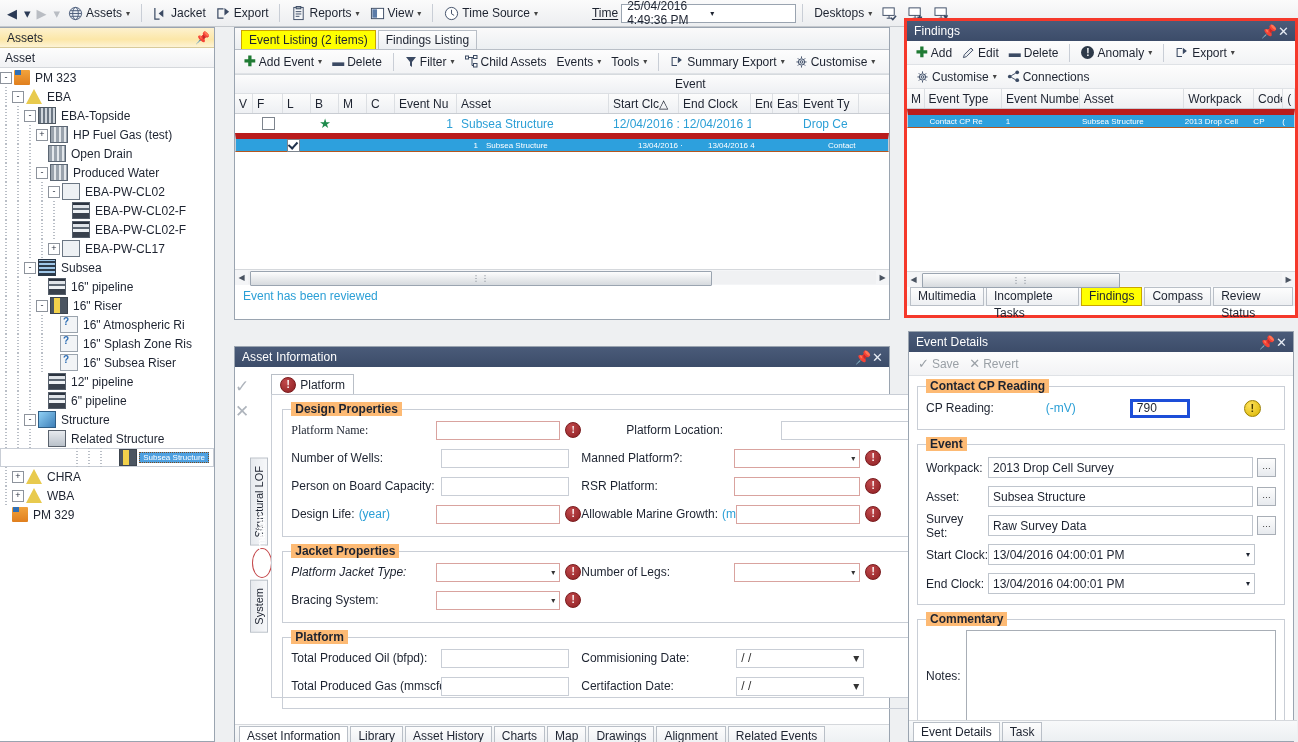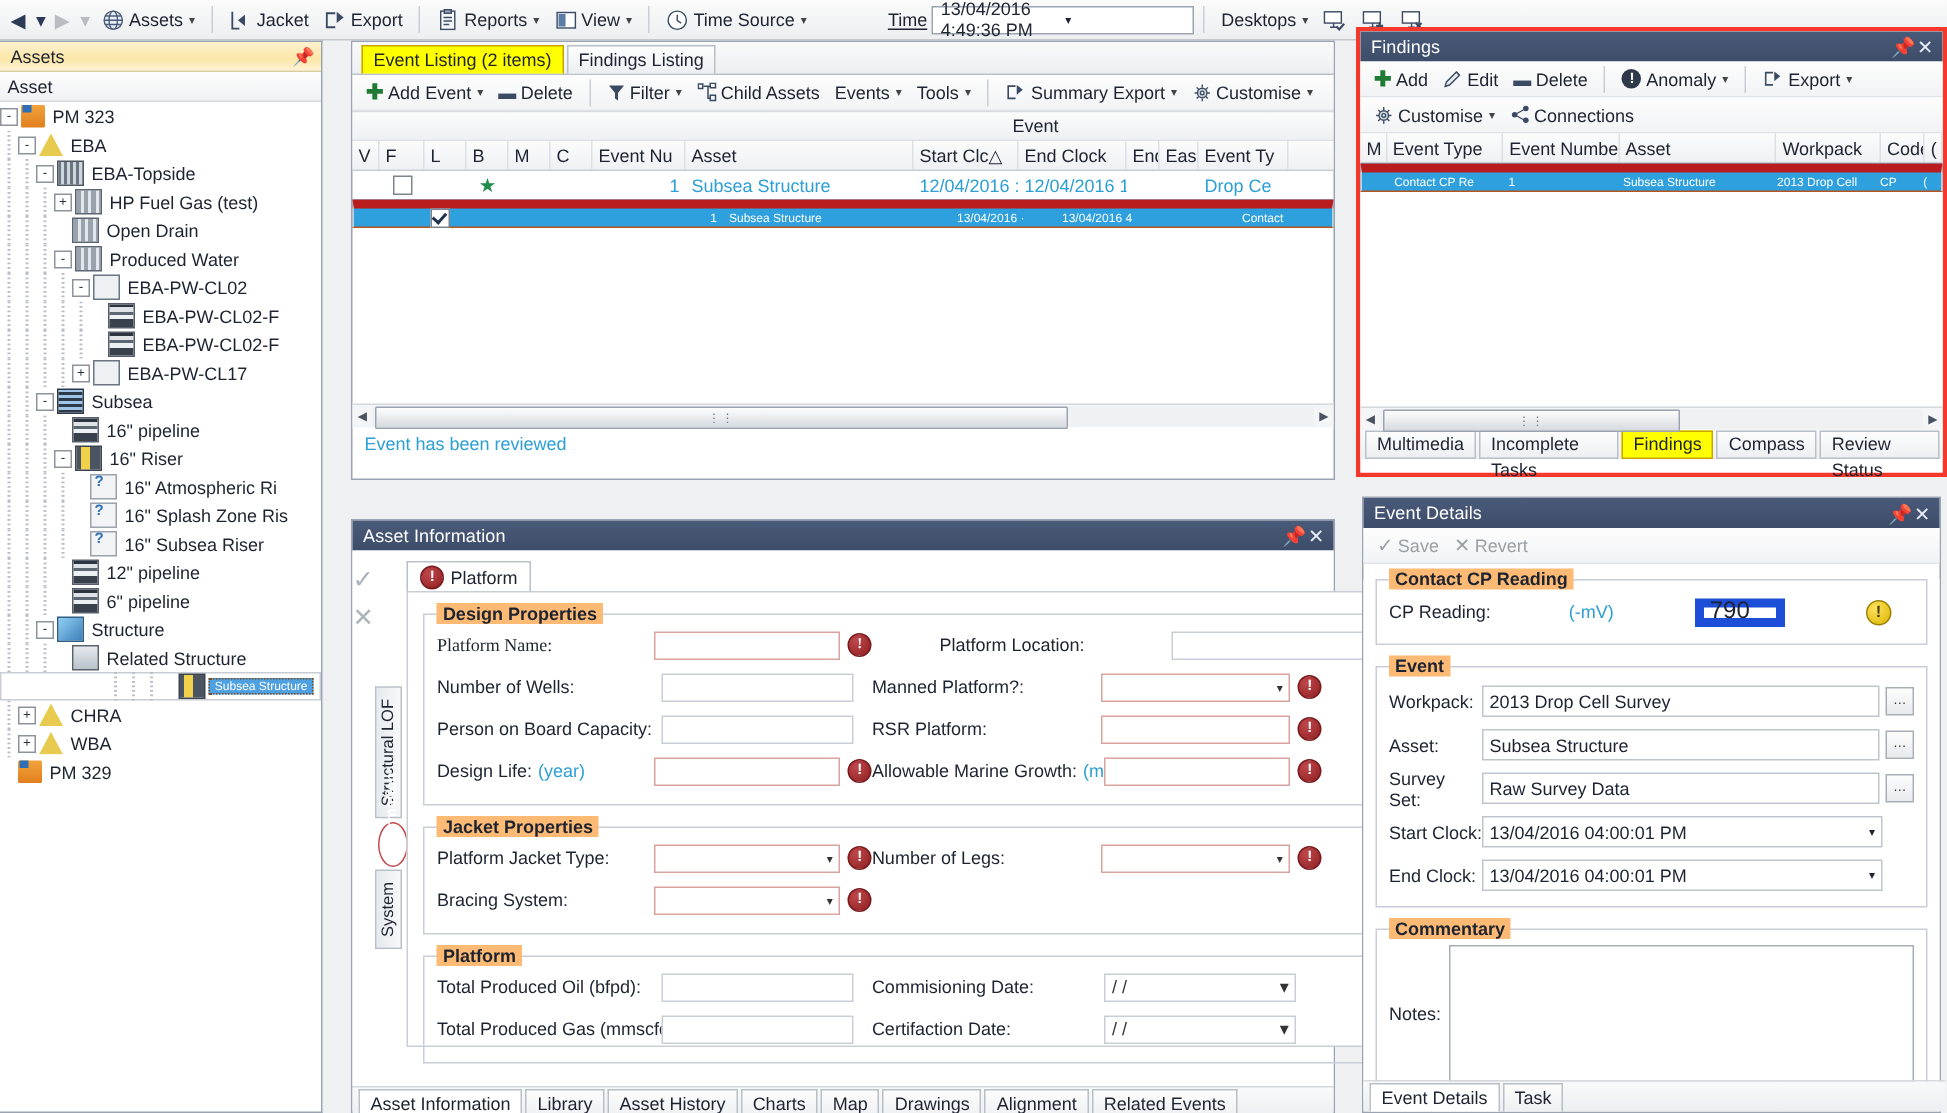--- a/index.html
+++ b/index.html
@@ -154,22 +154,22 @@
   .edrow{display:flex;align-items:center;height:29px;}
   .edlab{width:62px;font-size:12px;}
   .edinp{flex:1;height:21px;border:1px solid #bfc5cd;background:#fff;display:flex;align-items:center;
          padding:0 4px;box-sizing:border-box;font-size:12px;}
   .edbtn{width:17px;height:17px;border:1px solid #a8aeb6;background:linear-gradient(#fdfdfd,#e7eaee);
          font-size:9px;line-height:14px;text-align:center;margin-left:4px;cursor:pointer;color:#333;}
   .eddd{flex:1;height:21px;border:1px solid #bfc5cd;background:#fff;display:flex;align-items:center;
         padding:0 4px;box-sizing:border-box;font-size:12px;}
   .ddar{margin-left:auto;font-size:8px;}
   .notes{flex:1;height:90px;border:1px solid #a8aeb6;background:#fff;}
-  .cpinp{width:60px;height:19px;border:6px solid #1d4ed8;background:#fff;display:flex;align-items:center;
-         padding:0 4px;box-sizing:border-box;font-size:16px;}
+  .cpinp{width:60px;height:19px;border:3px solid #1d4ed8;background:#fff;display:flex;align-items:center;
+         padding:0 4px;box-sizing:border-box;font-size:12px;}
 </style>
 </head>
 <body>
 
 <div id="app">
 
   <div id="topbar">
     <span class="navarrow">◀</span>
     <span class="navarrow caret">▾</span>
     <span class="navarrow off">▶</span>
@@ -222,21 +222,21 @@
         <circle cx="8" cy="8" r="6.5" fill="#fff" stroke="#3b4a63"></circle>
         <path d="M8 4v4.3l2.8 1.7" stroke="#3b4a63" fill="none"></path>
       </svg>
       <span>Time Source</span>
       <span class="caret">▾</span>
     </div>
     <div class="tbi" style="padding-right:3px;margin-left:44px;">
       <span style="text-decoration:underline;text-underline-offset:2px;">Time</span>
     </div>
     <div class="timefield">
-      <span>13/04/2016 4:49:36 PM</span>
+      <span>25/04/2016 4:49:36 PM</span>
       <span class="tfcaret">▾</span>
     </div>
     <div class="sep"></div>
     <div class="tbi">
       <span>Desktops</span>
       <span class="caret">▾</span>
     </div>
     <div class="tbi">
       <svg width="16" height="15" viewBox="0 0 17 16">
         <rect x="1" y="2" width="12" height="8" fill="#fff" stroke="#3b4a63"></rect>
@@ -690,21 +690,21 @@
                     <span class="flab" style="width: 155px; display: flex; align-items: center;">Allowable Marine Growth:<span class="unit">(m)</span></span>
                     <div class="inp req" style="width: 128px;"></div>
                     <span class="err">!</span>
                   </div>
                 </div>
               </div>
               <div class="gbox" style="margin: 14px 0px 0px;">
                 <span class="cap">Jacket Properties</span>
                 <div class="frow">
                   <div style="display: flex; align-items: center; width: 290px;">
-                    <span class="flab" style="width: 150px; display: flex; align-items: center;">Platform Jacket Type:</span>
+                    <span class="flab" style="width: 150px; display: flex; align-items: center; font-style: italic;">Platform Jacket Type:</span>
                     <div class="sel req" style="width: 128px;">
                       <span>▾</span>
                     </div>
                     <span class="err">!</span>
                   </div>
                   <div style="display: flex; align-items: center; width: 300px;">
                     <span class="flab" style="width: 155px; display: flex; align-items: center;">Number of Legs:</span>
                     <div class="sel req" style="width: 128px;">
                       <span>▾</span>
                     </div>

